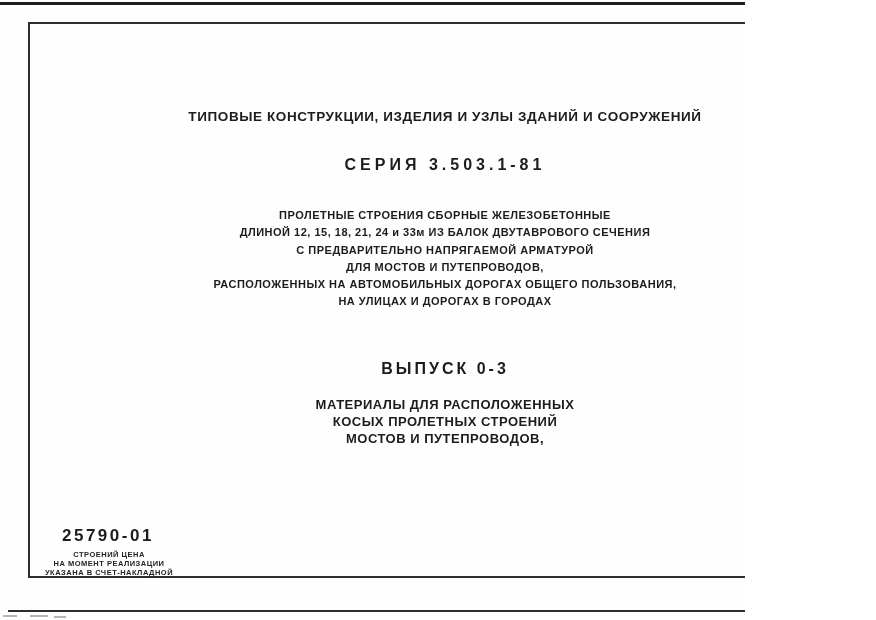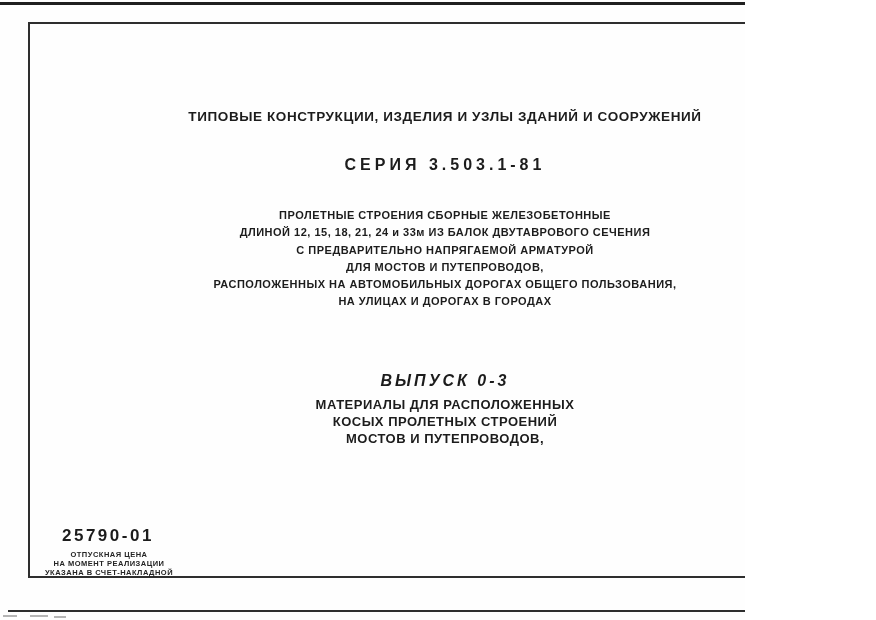--- a/index.html
+++ b/index.html
@@ -73,25 +73,24 @@
     white-space: nowrap;
   }
   .title-block {
     top: 207px;
     font-size: 11px;
     letter-spacing: 0.5px;
     line-height: 17.3px;
   }
   .title-block div { white-space: nowrap; }
   .issue-title {
-    top: 372px;
+    top: 360px;
     font-size: 16px;
     letter-spacing: 3px;
     white-space: nowrap;
-    font-style: italic;
   }
   .subtitle-block {
     top: 396px;
     font-size: 13px;
     letter-spacing: 0.5px;
     line-height: 17.2px;
   }
   .subtitle-block div { white-space: nowrap; }
 
   .doc-number {
@@ -156,20 +155,20 @@
 
   <div class="center-col subtitle-block">
     <div>МАТЕРИАЛЫ ДЛЯ РАСПОЛОЖЕННЫХ</div>
     <div>КОСЫХ ПРОЛЕТНЫХ СТРОЕНИЙ</div>
     <div>МОСТОВ И ПУТЕПРОВОДОВ,</div>
   </div>
 
   <div class="doc-number">25790-01</div>
 
   <div class="price-note">
-    <div>ОТПУСКНАЯ ЦЕНА</div>
+    <div>СТРОЕНИЙ ЦЕНА</div>
     <div>НА МОМЕНТ РЕАЛИЗАЦИИ</div>
     <div>УКАЗАНА В СЧЕТ-НАКЛАДНОЙ</div>
   </div>
 
   <div class="watermark">gbi22.ru</div>
 
 </div>
 
 </body></html>

